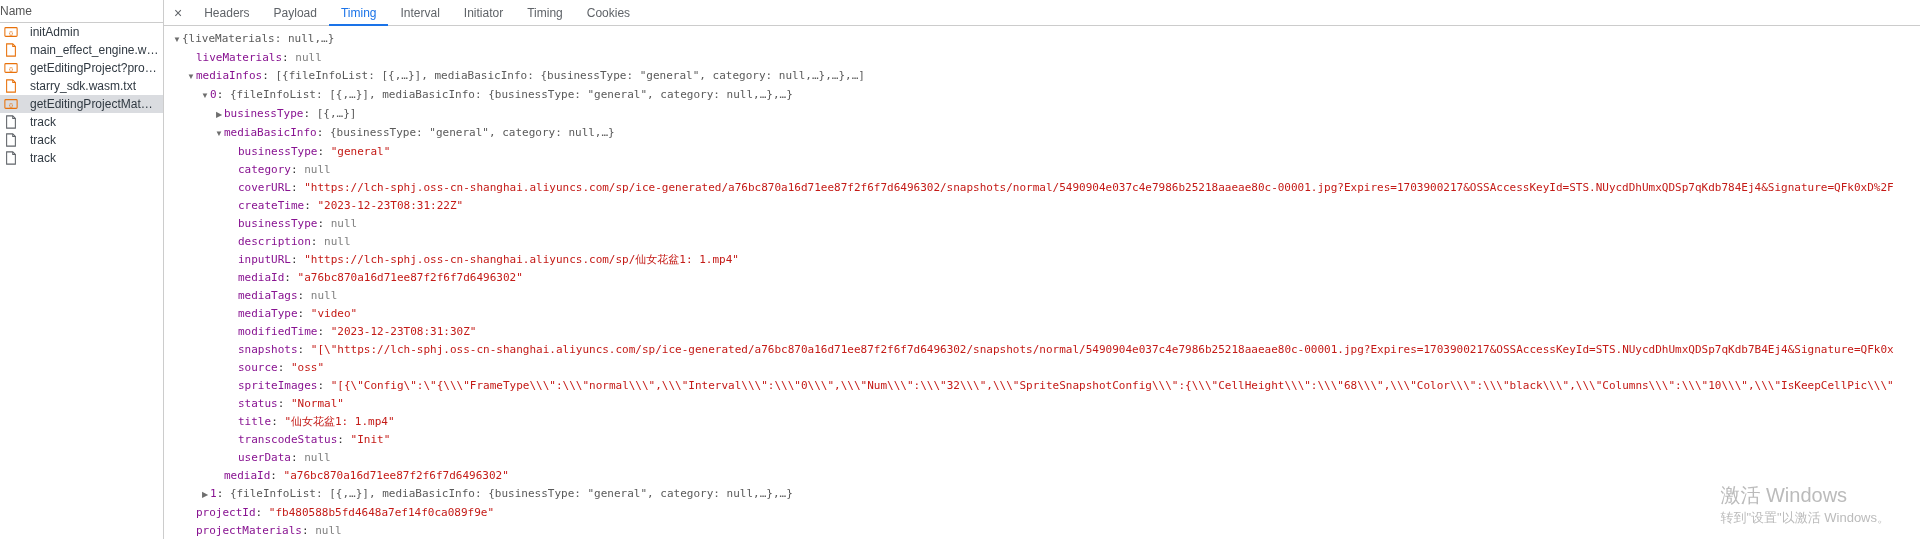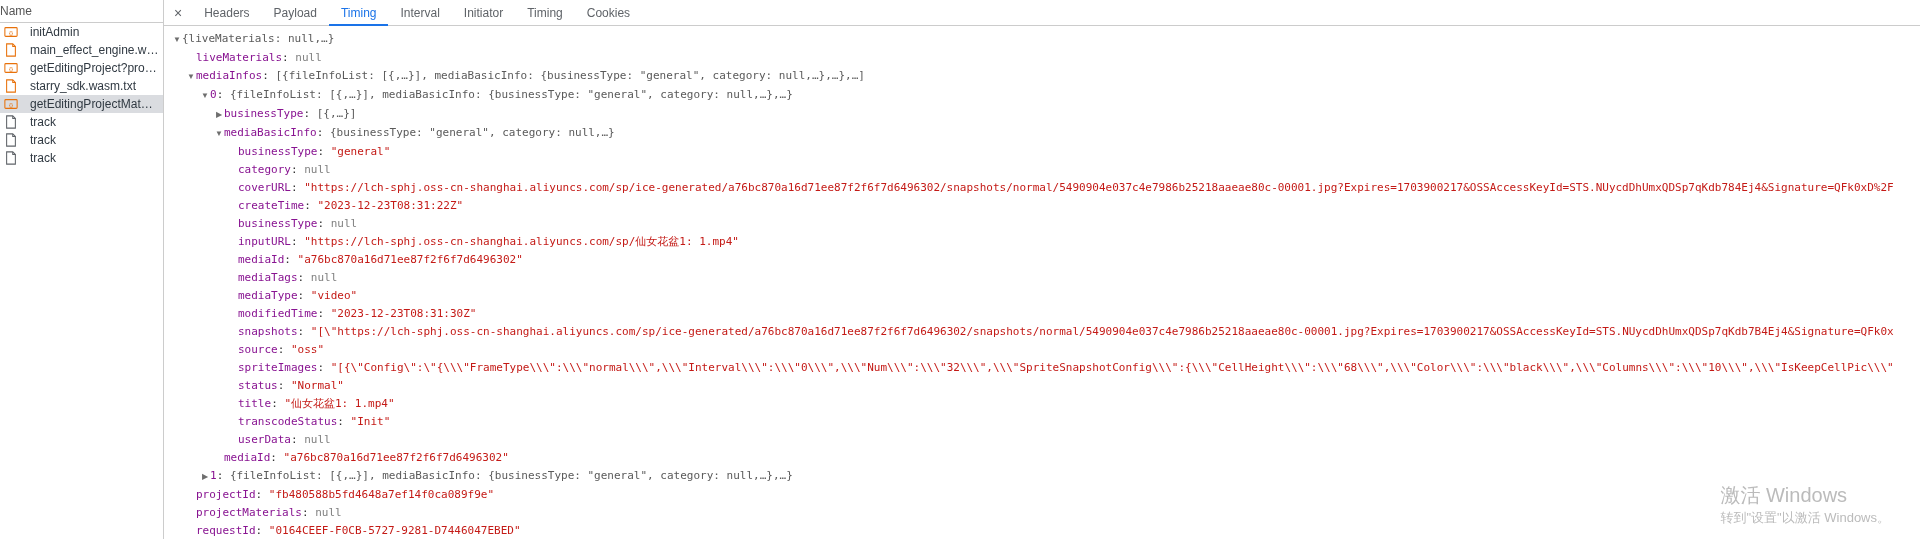--- a/index.html
+++ b/index.html
@@ -128,20 +128,21 @@
       <div class="tree-row"><span class="indent" style="width: 14px;"></span><span class="toggle" style="font-size: 8px;"></span><span class="key">liveMaterials</span><span class="colon">: </span><span class="null">null</span></div>
       <div class="tree-row"><span class="indent" style="width: 14px;"></span><span class="toggle" style="font-size: 8px;">▼</span><span class="key">mediaInfos</span><span class="colon">: </span><span class="summary">[{fileInfoList: [{,…}], mediaBasicInfo: {businessType: "general", category: null,…},…},…]</span></div>
       <div class="tree-row"><span class="indent" style="width: 28px;"></span><span class="toggle" style="font-size: 8px;">▼</span><span class="key">0</span><span class="colon">: </span><span class="summary">{fileInfoList: [{,…}], mediaBasicInfo: {businessType: "general", category: null,…},…}</span></div>
       <div class="tree-row"><span class="indent" style="width: 42px;"></span><span class="toggle" style="font-size: 8px;">▶</span><span class="key">businessType</span><span class="colon">: </span><span class="summary">[{,…}]</span></div>
       <div class="tree-row"><span class="indent" style="width: 42px;"></span><span class="toggle" style="font-size: 8px;">▼</span><span class="key">mediaBasicInfo</span><span class="colon">: </span><span class="summary">{businessType: "general", category: null,…}</span></div>
       <div class="tree-row"><span class="indent" style="width: 56px;"></span><span class="toggle" style="font-size: 8px;"></span><span class="key">businessType</span><span class="colon">: </span><span class="str">"general"</span></div>
       <div class="tree-row"><span class="indent" style="width: 56px;"></span><span class="toggle" style="font-size: 8px;"></span><span class="key">category</span><span class="colon">: </span><span class="null">null</span></div>
       <div class="tree-row"><span class="indent" style="width: 56px;"></span><span class="toggle" style="font-size: 8px;"></span><span class="key">coverURL</span><span class="colon">: </span><span class="str">"https://lch-sphj.oss-cn-shanghai.aliyuncs.com/sp/ice-generated/a76bc870a16d71ee87f2f6f7d6496302/snapshots/normal/5490904e037c4e7986b25218aaeae80c-00001.jpg?Expires=1703900217&amp;OSSAccessKeyId=STS.NUycdDhUmxQDSp7qKdb784Ej4&amp;Signature=QFk0xD%2F</span></div>
       <div class="tree-row"><span class="indent" style="width: 56px;"></span><span class="toggle" style="font-size: 8px;"></span><span class="key">createTime</span><span class="colon">: </span><span class="str">"2023-12-23T08:31:22Z"</span></div>
       <div class="tree-row"><span class="indent" style="width: 56px;"></span><span class="toggle" style="font-size: 8px;"></span><span class="key">businessType</span><span class="colon">: </span><span class="null">null</span></div>
+      <div class="tree-row"><span class="indent" style="width: 56px;"></span><span class="toggle" style="font-size: 8px;"></span><span class="key">description</span><span class="colon">: </span><span class="null">null</span></div>
       <div class="tree-row"><span class="indent" style="width: 56px;"></span><span class="toggle" style="font-size: 8px;"></span><span class="key">inputURL</span><span class="colon">: </span><span class="str">"https://lch-sphj.oss-cn-shanghai.aliyuncs.com/sp/仙女花盆1: 1.mp4"</span></div>
       <div class="tree-row"><span class="indent" style="width: 56px;"></span><span class="toggle" style="font-size: 8px;"></span><span class="key">mediaId</span><span class="colon">: </span><span class="str">"a76bc870a16d71ee87f2f6f7d6496302"</span></div>
       <div class="tree-row"><span class="indent" style="width: 56px;"></span><span class="toggle" style="font-size: 8px;"></span><span class="key">mediaTags</span><span class="colon">: </span><span class="null">null</span></div>
       <div class="tree-row"><span class="indent" style="width: 56px;"></span><span class="toggle" style="font-size: 8px;"></span><span class="key">mediaType</span><span class="colon">: </span><span class="str">"video"</span></div>
       <div class="tree-row"><span class="indent" style="width: 56px;"></span><span class="toggle" style="font-size: 8px;"></span><span class="key">modifiedTime</span><span class="colon">: </span><span class="str">"2023-12-23T08:31:30Z"</span></div>
       <div class="tree-row"><span class="indent" style="width: 56px;"></span><span class="toggle" style="font-size: 8px;"></span><span class="key">snapshots</span><span class="colon">: </span><span class="str">"[\"https://lch-sphj.oss-cn-shanghai.aliyuncs.com/sp/ice-generated/a76bc870a16d71ee87f2f6f7d6496302/snapshots/normal/5490904e037c4e7986b25218aaeae80c-00001.jpg?Expires=1703900217&amp;OSSAccessKeyId=STS.NUycdDhUmxQDSp7qKdb7B4Ej4&amp;Signature=QFk0x</span></div>
       <div class="tree-row"><span class="indent" style="width: 56px;"></span><span class="toggle" style="font-size: 8px;"></span><span class="key">source</span><span class="colon">: </span><span class="str">"oss"</span></div>
       <div class="tree-row"><span class="indent" style="width: 56px;"></span><span class="toggle" style="font-size: 8px;"></span><span class="key">spriteImages</span><span class="colon">: </span><span class="str">"[{\"Config\":\"{\\\"FrameType\\\":\\\"normal\\\",\\\"Interval\\\":\\\"0\\\",\\\"Num\\\":\\\"32\\\",\\\"SpriteSnapshotConfig\\\":{\\\"CellHeight\\\":\\\"68\\\",\\\"Color\\\":\\\"black\\\",\\\"Columns\\\":\\\"10\\\",\\\"IsKeepCellPic\\\"</span></div>
       <div class="tree-row"><span class="indent" style="width: 56px;"></span><span class="toggle" style="font-size: 8px;"></span><span class="key">status</span><span class="colon">: </span><span class="str">"Normal"</span></div>
       <div class="tree-row"><span class="indent" style="width: 56px;"></span><span class="toggle" style="font-size: 8px;"></span><span class="key">title</span><span class="colon">: </span><span class="str">"仙女花盆1: 1.mp4"</span></div>

